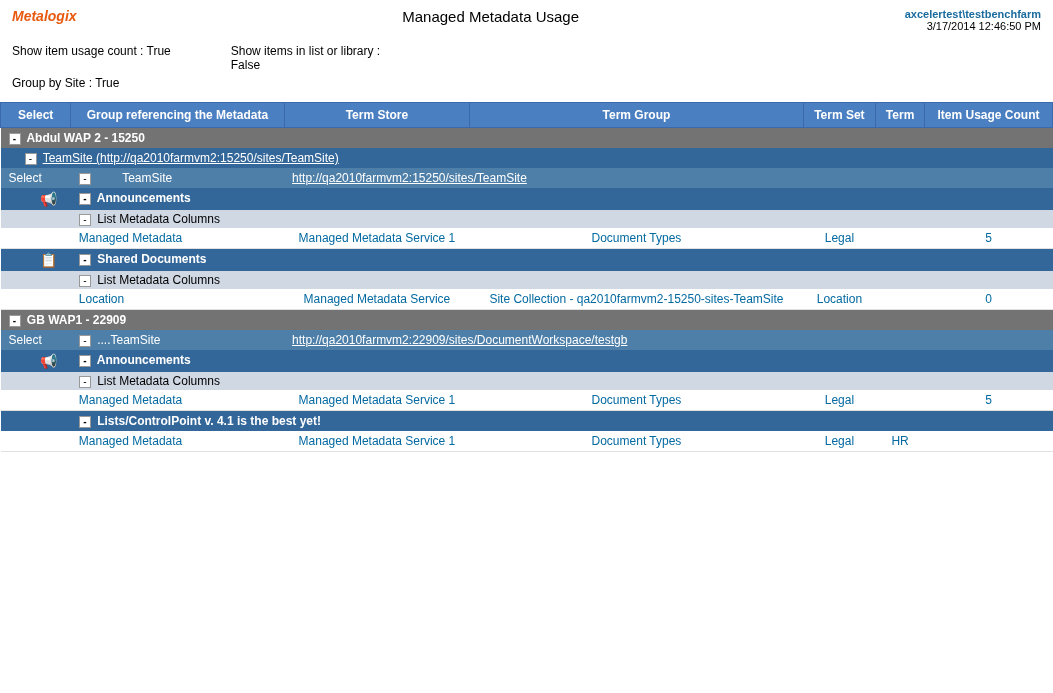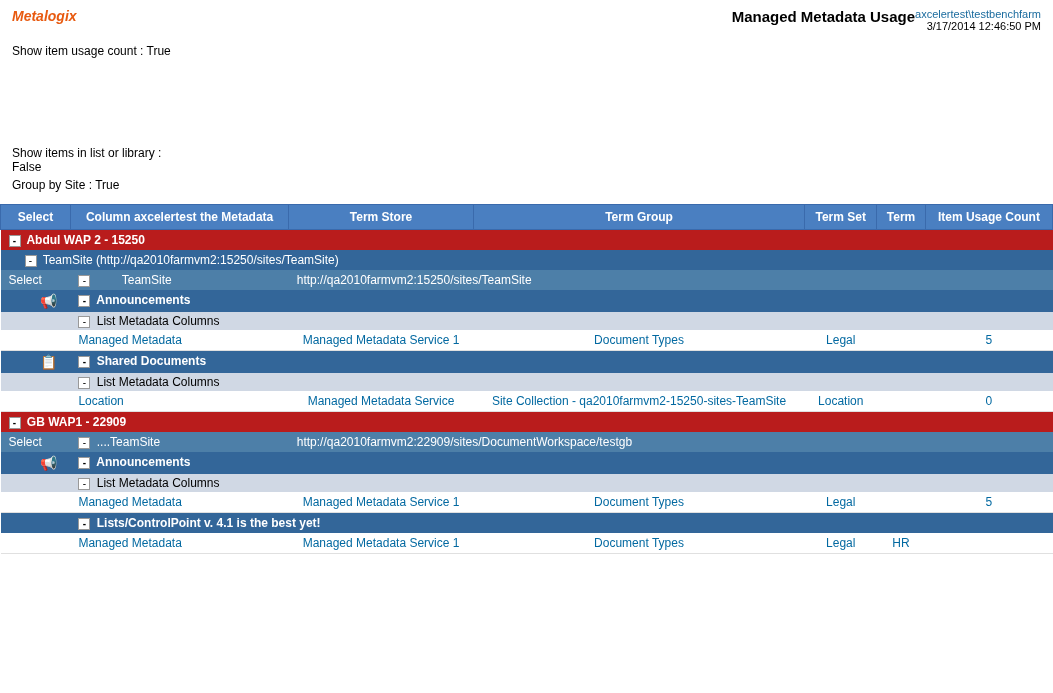--- a/index.html
+++ b/index.html
@@ -14,38 +14,38 @@
     }
     .logo {
       color: #1a6b9e;
       font-size: 14px;
       font-weight: bold;
       font-style: italic;
     }
     .logo span { color: #e85a10; }
     .page-title {
       font-size: 15px;
-      font-weight: bold;
-      color: #000;
-      text-align: right;
+      font-weight: normal;
+      color: #000;
+      text-align: center;
       flex: 1;
     }
     .user-info {
       text-align: right;
       font-size: 11px;
       color: #000;
     }
-    .user-info .username { color: #1a6b9e; font-weight: normal; }
+    .user-info .username { color: #1a6b9e; font-weight: bold; }
 
     .meta-info {
       padding: 8px 12px;
       font-size: 12px;
       color: #000;
     }
-    .meta-info .row { margin-bottom: 4px; display: flex; gap: 88px; flex-direction: column; }
+    .meta-info .row { margin-bottom: 4px; display: flex; gap: 60px; }
 
     .main-table {
       width: 100%;
       border-collapse: collapse;
       margin-top: 4px;
     }
 
     .main-table th {
       background: #4a7fc1;
       color: #fff;
@@ -57,21 +57,21 @@
     }
 
     .main-table td {
       padding: 3px 8px;
       font-size: 12px;
       border: none;
       vertical-align: top;
     }
 
     .group-row td {
-      background: #b91c1c;
+      background: #737373;
       color: #fff;
       font-weight: bold;
       padding: 3px 8px;
     }
 
     .site-row td {
       background: #336699;
       color: #fff;
       padding: 3px 8px;
     }
@@ -118,21 +118,21 @@
       border: 1px solid #999;
       background: #fff;
       text-align: center;
       line-height: 10px;
       font-size: 10px;
       color: #000;
       margin-right: 3px;
       cursor: pointer;
     }
 
-    .white-link { color: #fff; cursor: pointer; margin-top: 36px; }
+    .white-link { color: #fff; text-decoration: underline; cursor: pointer; margin-top: 36px; }
   </style>
 </head>
 <body>
 
 <div class="header-bar">
   <div class="logo">
     <span>Metalogix</span>
   </div>
   <div class="page-title">Managed Metadata Usage</div>
   <div class="user-info">
@@ -151,21 +151,21 @@
   </div>
   <div>
     <span>Group by Site : True</span>
   </div>
 </div>
 
 <table class="main-table">
   <thead>
     <tr>
       <th>Select</th>
-      <th>Column axcelertest the Metadata</th>
+      <th>Group referencing the Metadata</th>
       <th>Term Store</th>
       <th>Term Group</th>
       <th>Term Set</th>
       <th>Term</th>
       <th>Item Usage Count</th>
     </tr>
   </thead>
   <tbody>
 
     <tr class="group-row">

